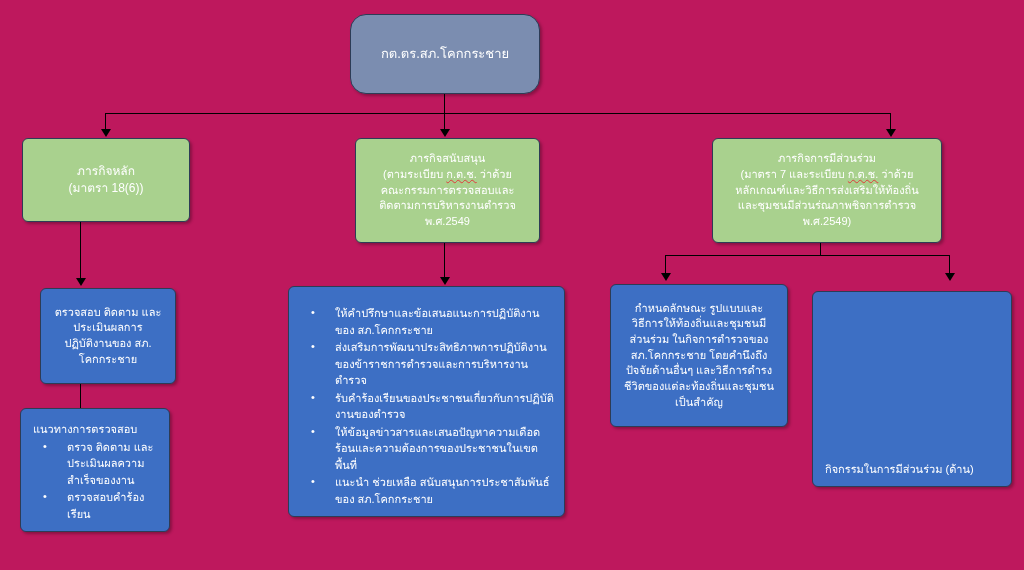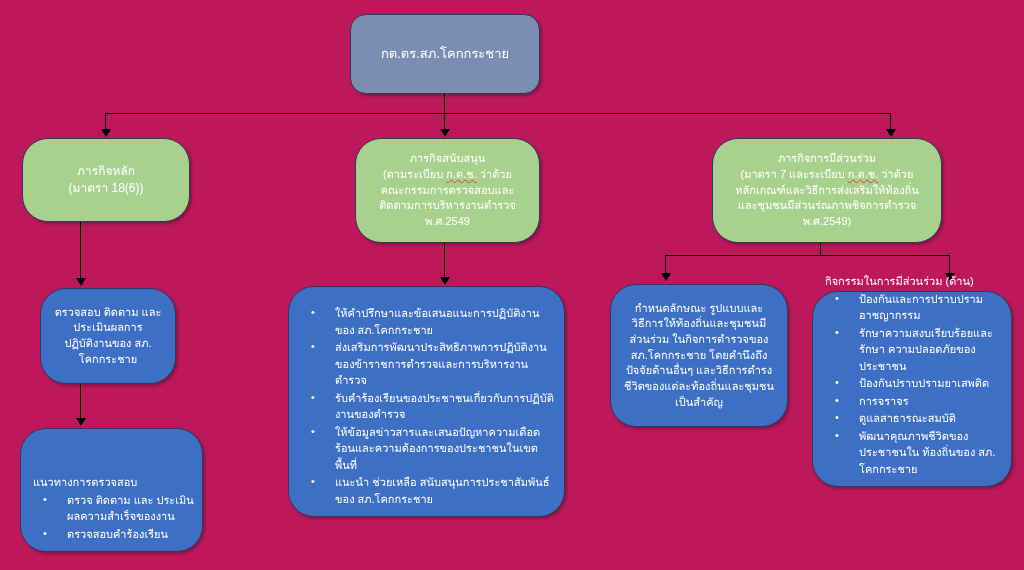--- a/index.html
+++ b/index.html
@@ -12,21 +12,21 @@
     width: 1024px;
     height: 570px;
     background: #be185d;
     font-family: Liberation Sans, sans-serif;
     overflow: hidden;
     padding-left: 28px;
   }
   .node {
     position: absolute;
     box-sizing: border-box;
-    border-radius: 26px;
+    border-radius: 6px;
     border: 1.2px solid #2d3c56;
     box-shadow: 2px 2px 3px rgba(0,0,0,0.28);
     display: flex;
     flex-direction: column;
     justify-content: center;
   }
   .node.green {
     background: #a9d18e;
     color: #ffffff;
   }
@@ -136,21 +136,21 @@
       <div>ตรวจสอบ ติดตาม และ</div>
       <div>ประเมินผลการ</div>
       <div>ปฏิบัติงานของ สภ.</div>
       <div>โคกกระชาย</div>
     </div>
   </div>
 
   <div class="conn v" style="left:80px; top:384px; height:36px;"></div>
   <div class="arrow" style="left:76px; top:418px;"></div>
 
-  <div class="node blue pad-box" style="left:20px; top:428px; width:183px; height:124px;">
+  <div class="node blue pad-box" style="left:20px; top:408px; width:150px; height:124px;">
     <div class="btitle fs11">แนวทางการตรวจสอบ</div>
     <ul class="blist fs11">
       <li>ตรวจ ติดตาม และ ประเมินผลความสำเร็จของงาน</li>
       <li>ตรวจสอบคำร้องเรียน</li>
     </ul>
   </div>
 
   <div class="node green" style="left:355px; top:138px; width:185px; height:105px;">
     <div class="ctext fs11">
       <div>ภารกิจสนับสนุน</div>
@@ -198,23 +198,15 @@
       <div>ส่วนร่วม ในกิจการตำรวจของ</div>
       <div>สภ.โคกกระชาย โดยคำนึงถึง</div>
       <div>ปัจจัยด้านอื่นๆ และวิธีการดำรง</div>
       <div>ชีวิตของแต่ละท้องถิ่นและชุมชน</div>
       <div>เป็นสำคัญ</div>
     </div>
   </div>
 
   <div class="node blue pad-box" style="left:812px; top:291px; width:200px; height:196px;">
     <div class="btitle fs11">กิจกรรมในการมีส่วนร่วม (ด้าน)</div>
-    <ul class="blist fs11">
-      <li>ป้องกันและการปราบปราม อาชญากรรม</li>
-      <li>รักษาความสงบเรียบร้อยและรักษา ความปลอดภัยของประชาชน</li>
-      <li>ป้องกันปราบปรามยาเสพติด</li>
-      <li>การจราจร</li>
-      <li>ดูแลสาธารณะสมบัติ</li>
-      <li>พัฒนาคุณภาพชีวิตของประชาชนใน ท้องถิ่นของ สภ. โคกกระชาย</li>
-    </ul>
   </div>
 
 </div>
 
 </body></html>

